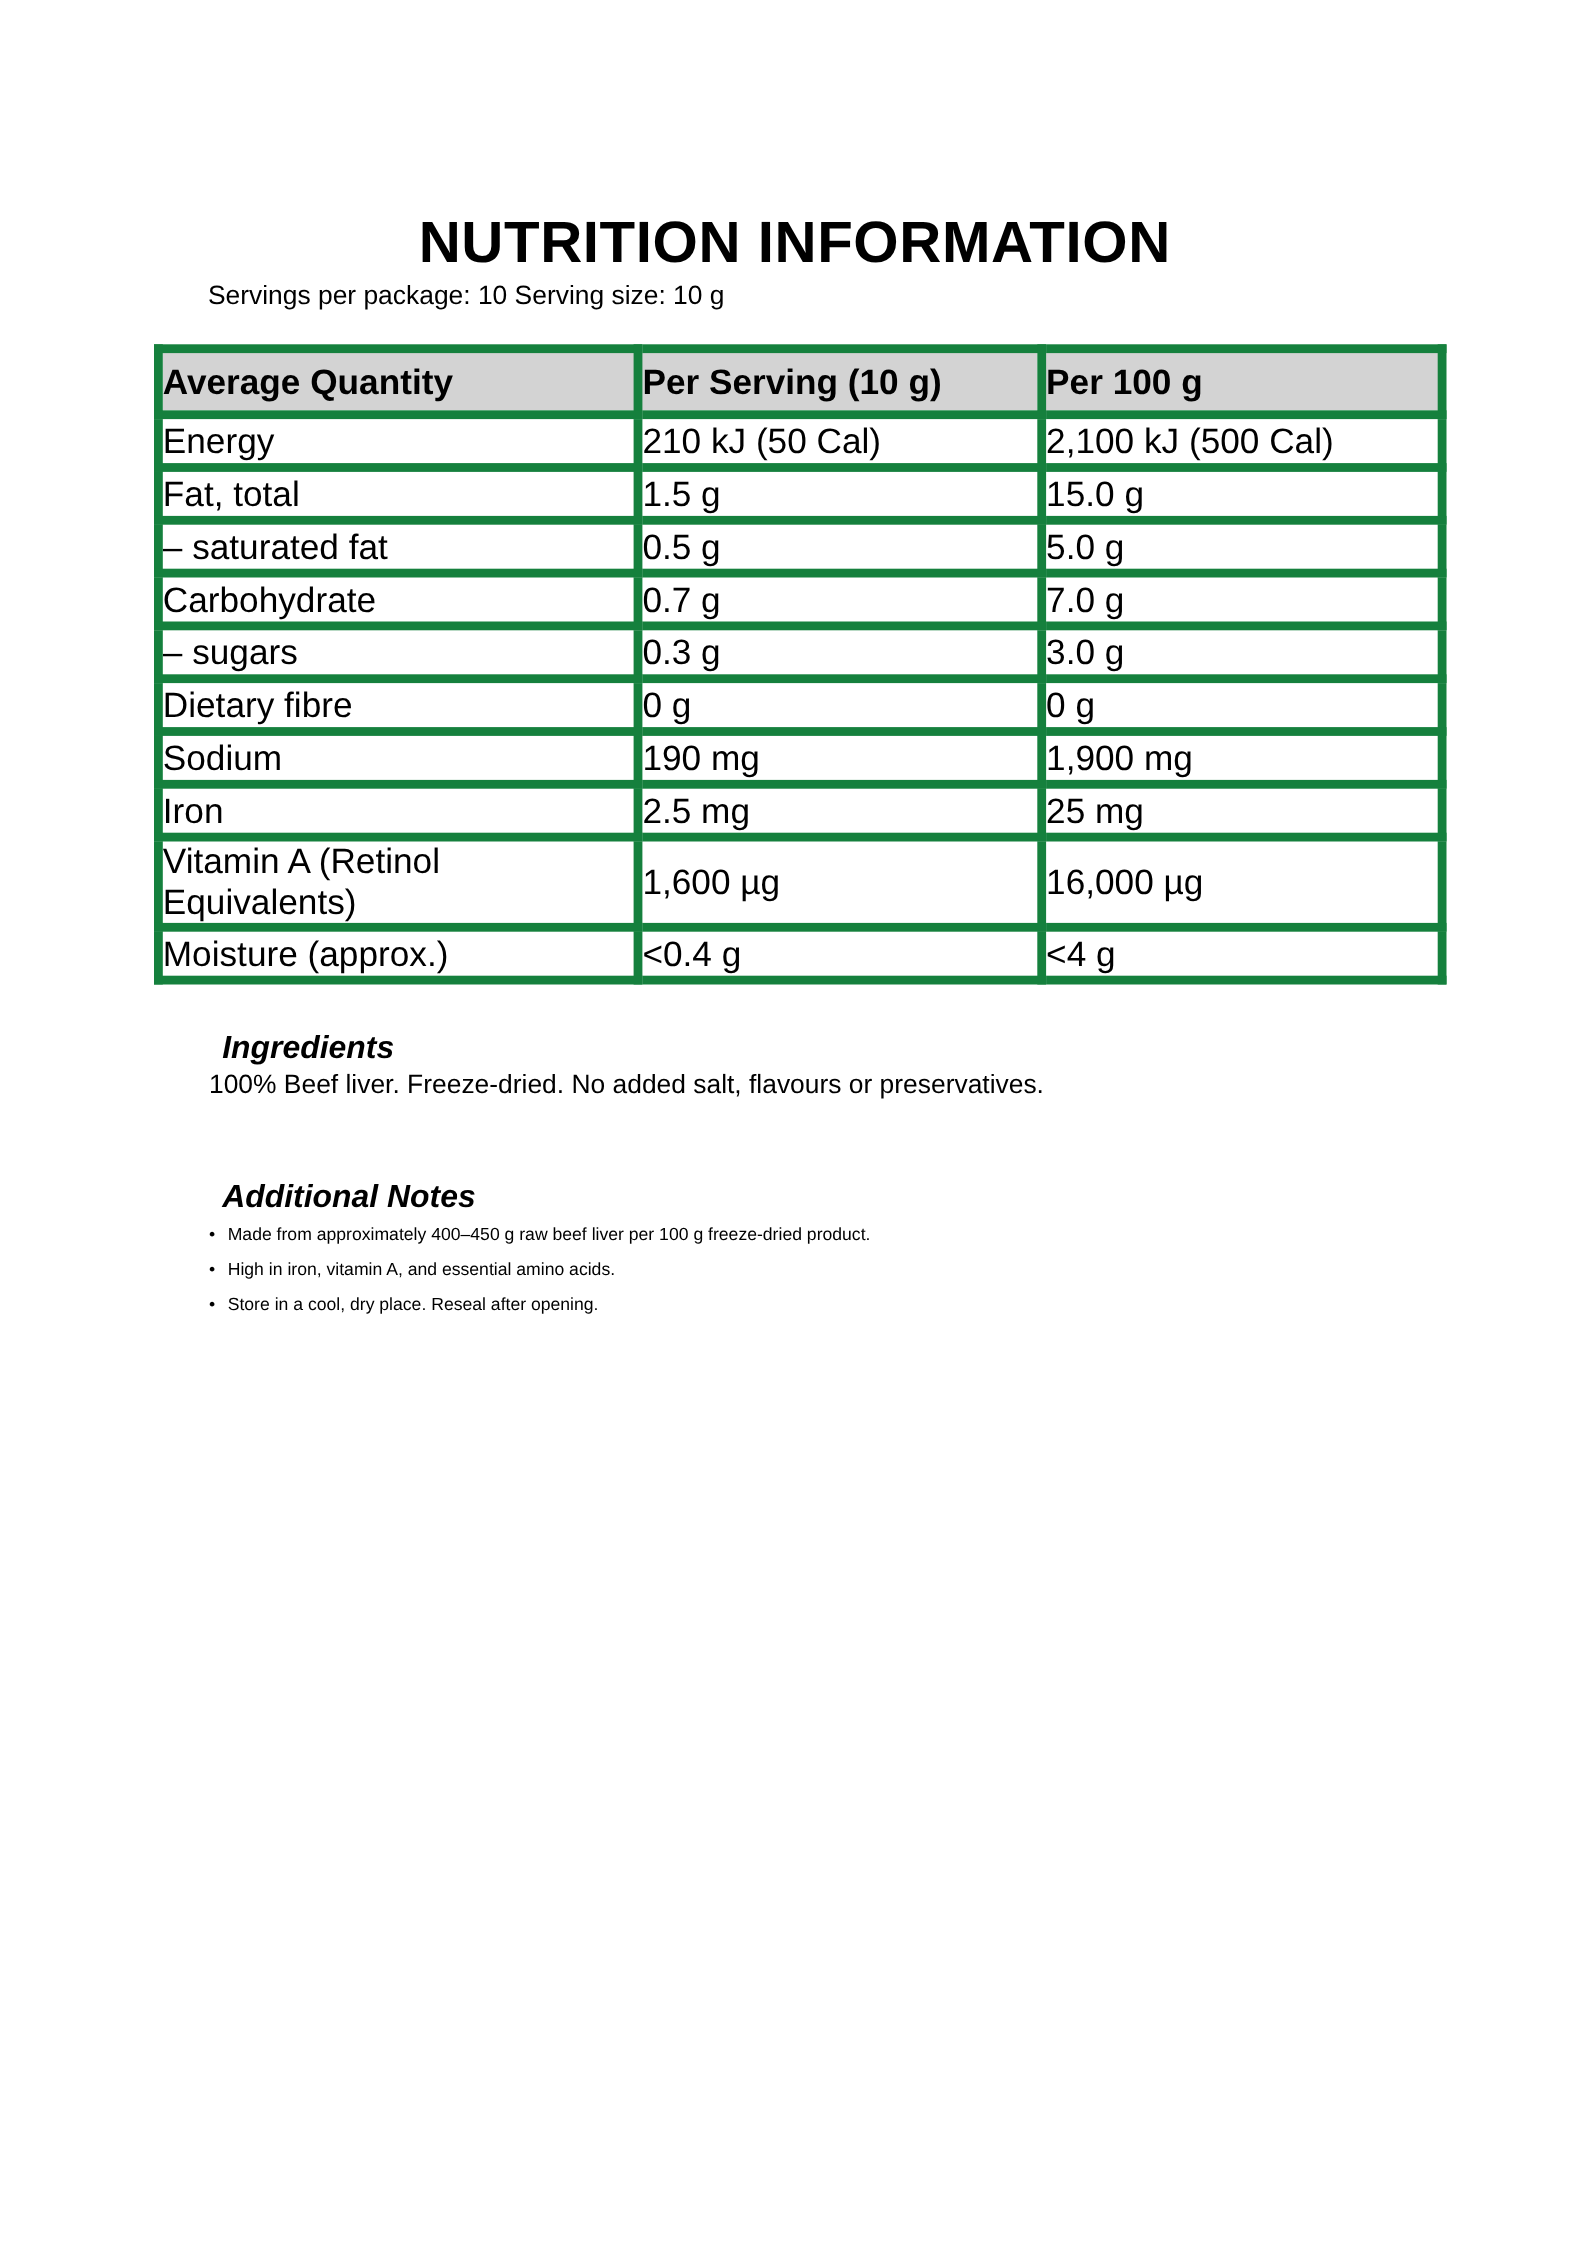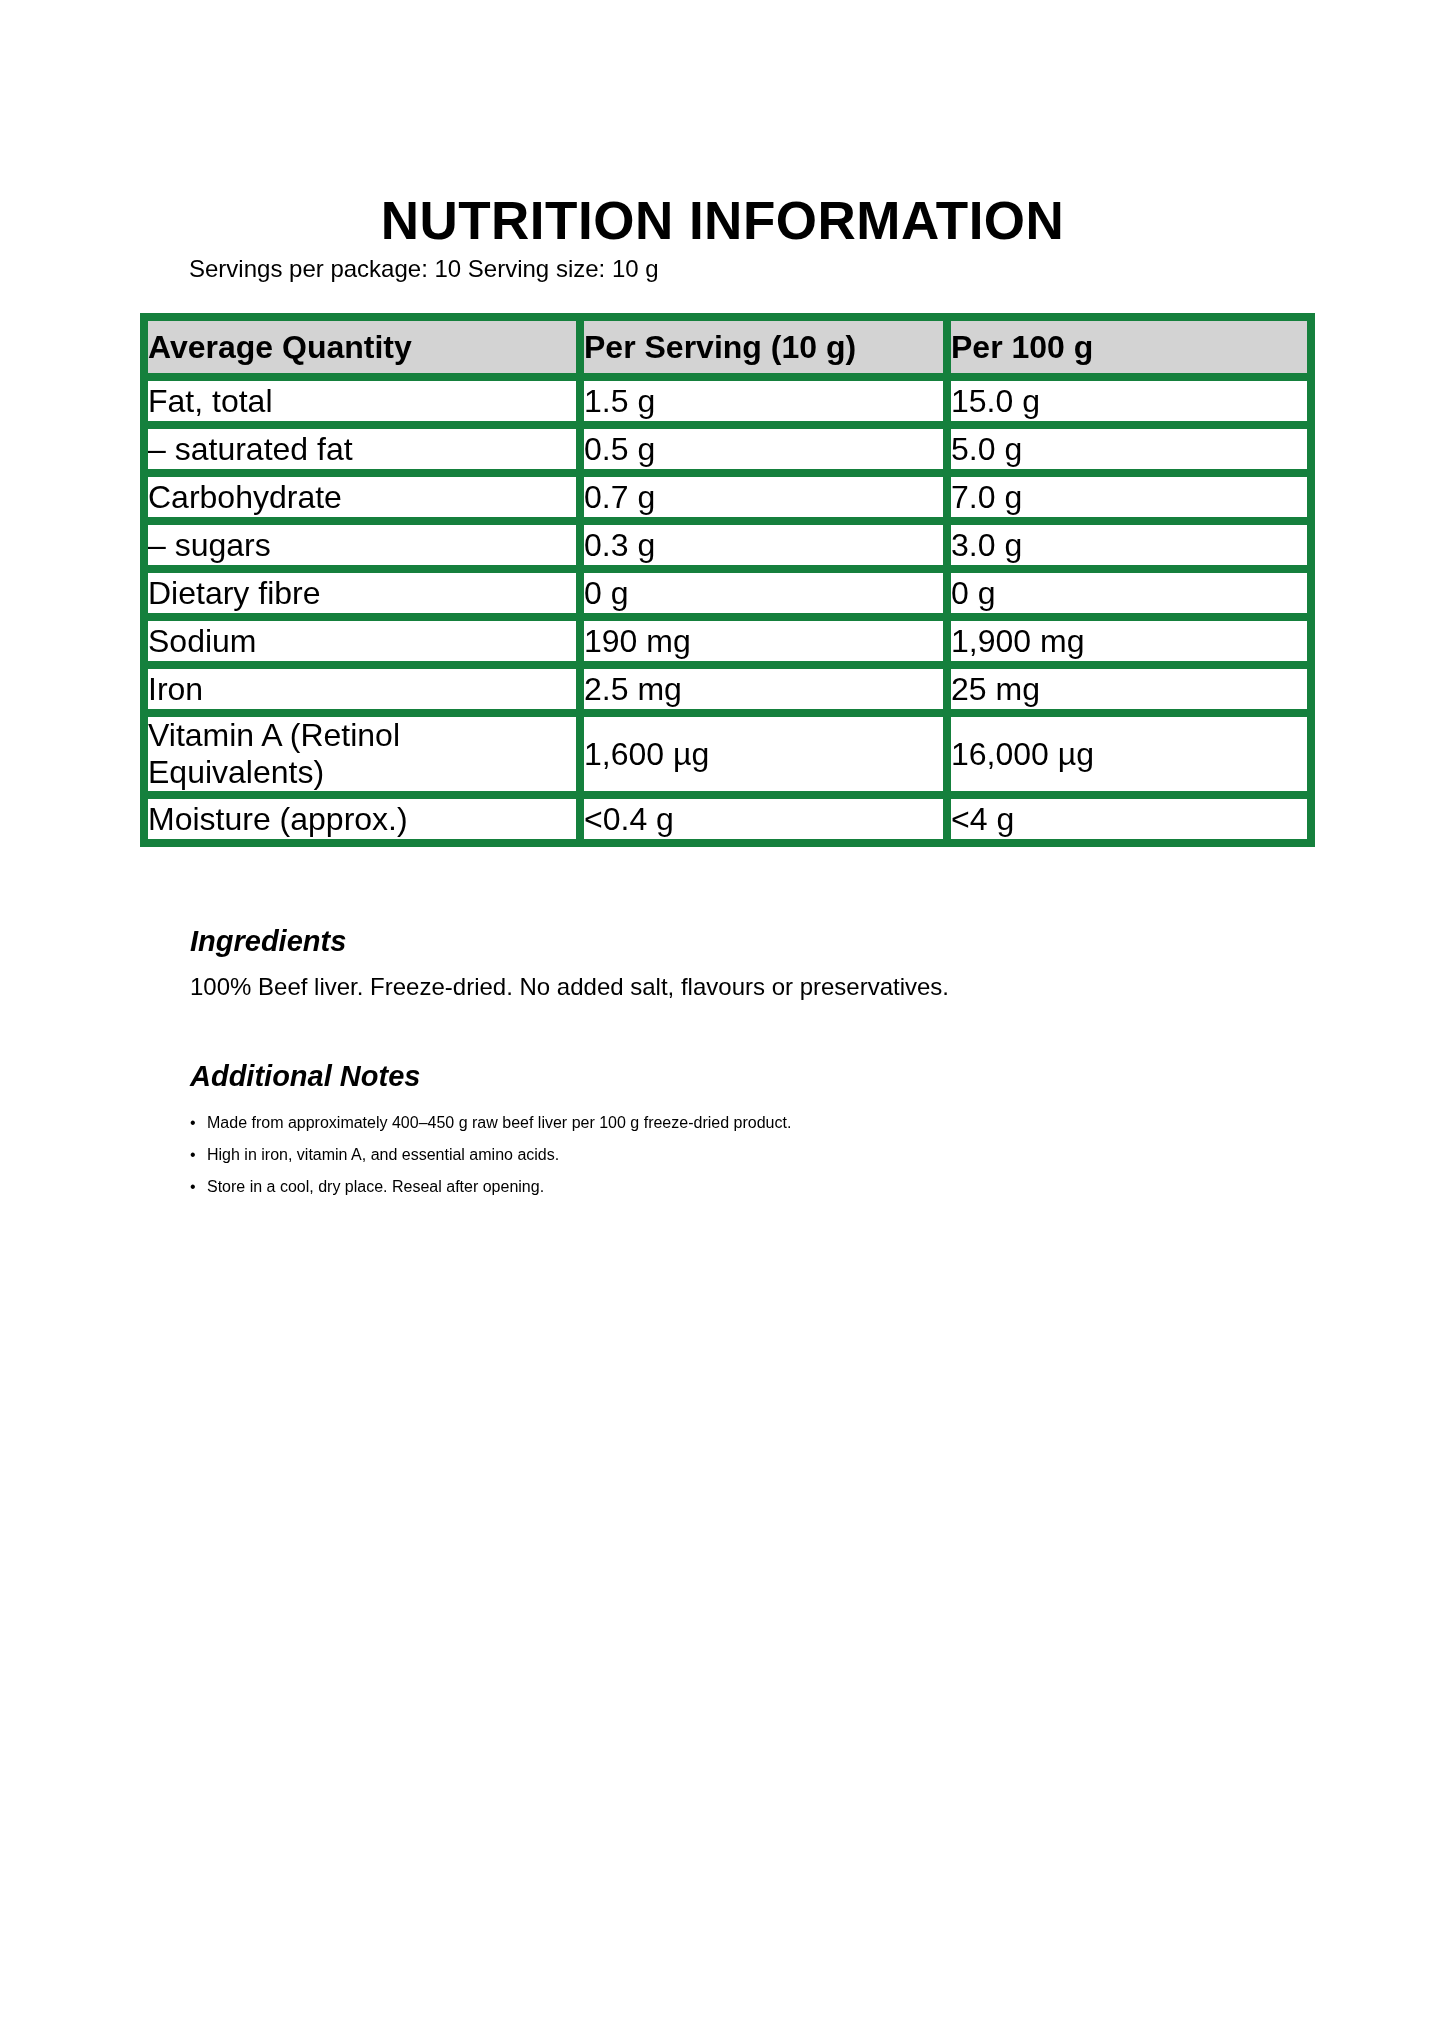--- a/index.html
+++ b/index.html
@@ -57,21 +57,21 @@
   table.nutrition th {
     background: #d3d3d3;
     height: 52px;
     font-weight: 700;
   }
   table.nutrition td { height: 40px; font-weight: 400; }
 
   .section-heading {
     position: absolute;
     left: 190px;
-    margin: 0;
+    margin: 12px;
     font-size: 29px;
     font-weight: 700;
     font-style: italic;
   }
   .heading-ingredients { top: 925px; }
   .heading-notes { top: 1060px; }
 
   .body-text {
     position: absolute;
     left: 190px;
@@ -109,20 +109,25 @@
         <col class="c3">
     </colgroup>
     <thead>
       <tr>
         <th>Average Quantity</th>
         <th>Per Serving (10 g)</th>
         <th>Per 100 g</th>
       </tr>
     </thead>
     <tbody>
+  <tr>
+    <td>Energy</td>
+    <td>210 kJ (50 Cal)</td>
+    <td>2,100 kJ (500 Cal)</td>
+  </tr>
 
 
   <tr>
     <td>Fat, total</td>
     <td>1.5 g</td>
     <td>15.0 g</td>
   </tr>
 
   <tr>
     <td>– saturated fat</td>

